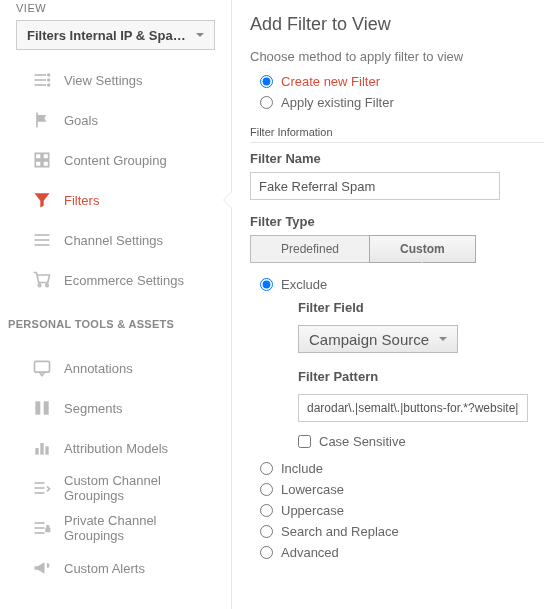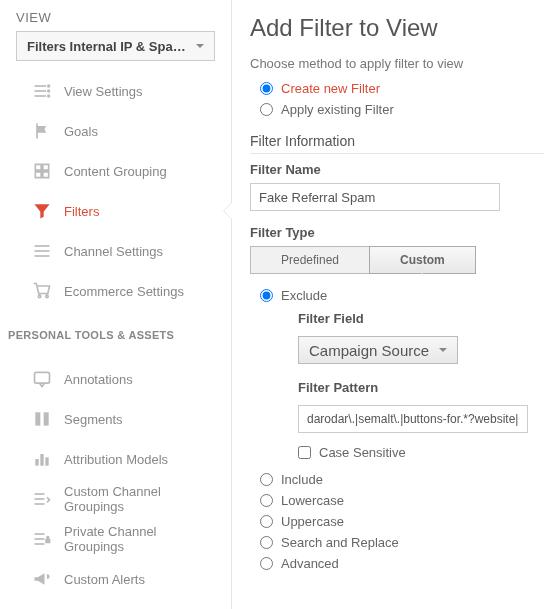--- a/index.html
+++ b/index.html
@@ -1,36 +1,36 @@
 <!DOCTYPE html>
 <html><head>
 <meta charset="utf-8">
 <style>
 *{box-sizing:border-box;margin:0;padding:0}
 body{font-family:Arial,Helvetica,sans-serif;font-size:13px;color:#666;background:#fff;width:556px;height:609px;overflow:hidden}
 .wrap{display:flex;height:100%}
 .left{width:232px;border-right:1px solid #e5e5e5;padding:0}
-.view-lbl{font-size:13px;color:#777;letter-spacing:.5px;padding:10px 16px 6px}
+.view-lbl{font-size:11px;color:#777;letter-spacing:.5px;padding:2px 16px 6px}
 .view-sel{margin:0 16px 8px;border:1px solid #ccc;background:#f7f7f7;height:30px;display:flex;align-items:center;padding:0 10px;cursor:pointer;position:relative}
 .view-sel span{font-weight:bold;color:#444;white-space:nowrap;overflow:hidden;text-overflow:ellipsis;flex:1}
 .caret{width:0;height:0;border-left:4px solid transparent;border-right:4px solid transparent;border-top:4px solid #888;margin-left:8px}
 .nav{list-style:none;margin-top:10px}
 .nav li{height:40px;display:flex;align-items:center;padding:0 32px;cursor:pointer;color:#888;position:relative}
 .nav li .ic{width:20px;height:20px;margin-right:12px;color:#bbb;flex-shrink:0}
 .nav li.active{color:#dd4b39}
 .nav li.active .ic{color:#dd4b39}
 .nav li.active::after{content:"";position:absolute;right:-1px;top:50%;margin-top:-8px;border:8px solid transparent;border-right-color:#fff;filter:drop-shadow(-1px 0 0 #e5e5e5)}
 .sect{font-size:11px;color:#888;letter-spacing:.3px;padding:18px 8px 8px;font-weight:bold}
 .right{flex:1;padding:14px 12px 14px 18px;overflow:hidden}
-h1{font-size:24px;font-weight:normal;color:#555;margin-bottom:14px}
+h1{font-size:18px;font-weight:normal;color:#555;margin-bottom:14px}
 .sub{color:#777;font-size:13px;margin-bottom:10px}
 .rad{display:flex;margin:6px 0 6px 10px;cursor:pointer}
 .rad input{margin-right:8px}
 .rad.sel{color:#dd4b39}
-h2{font-size:14px;font-weight:normal;color:#555;margin:16px 0 8px;border-bottom:1px solid #e5e5e5;padding-bottom:4px}
+h2{font-size:11px;font-weight:normal;color:#555;margin:16px 0 8px;border-bottom:1px solid #e5e5e5;padding-bottom:4px}
 .lbl{font-weight:bold;color:#555;font-size:13px;margin:8px 0 6px}
 .inp{width:250px;height:28px;border:1px solid #ccc;padding:0 8px;font-size:13px;color:#555}
 .tabs{display:flex;margin-top:6px}
 .tab{height:28px;padding:0 30px;border:1px solid #bbb;background:#f1f1f1;display:flex;align-items:center;font-size:12px;color:#666;cursor:pointer}
 .tab.act{background:linear-gradient(#f8f8f8,#e8e8e8);font-weight:bold;border-color:#aaa;position:relative}
 .tab+.tab{margin-left:-1px}
 .tab.act::after{content:"";position:absolute;bottom:-7px;left:50%;margin-left:-6px;border:6px solid transparent;border-top-color:#e8e8e8}
 .exgrp{margin:14px 0 0 10px}
 .indent{margin-left:38px;margin-top:6px}
 .dd{display:inline-flex;align-items:center;height:28px;border:1px solid #bbb;background:linear-gradient(#f8f8f8,#e8e8e8);padding:0 10px;font-size:15px;color:#555;cursor:pointer;margin-top:4px}

